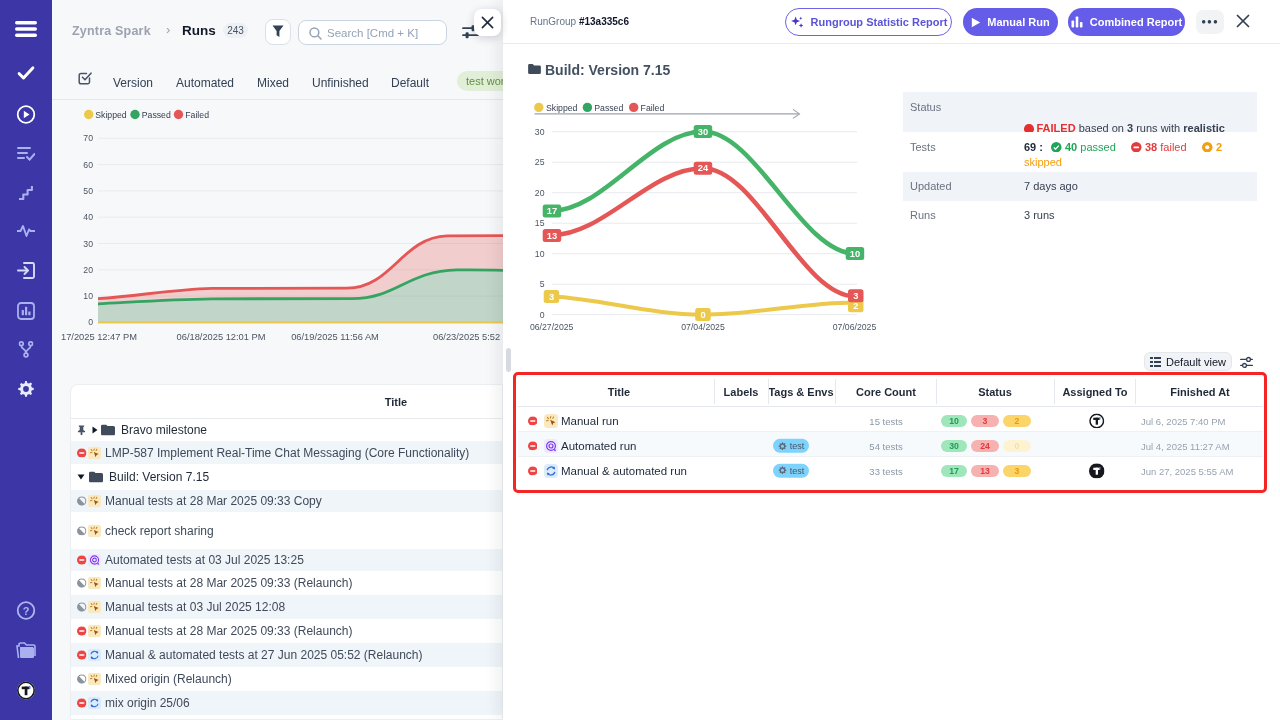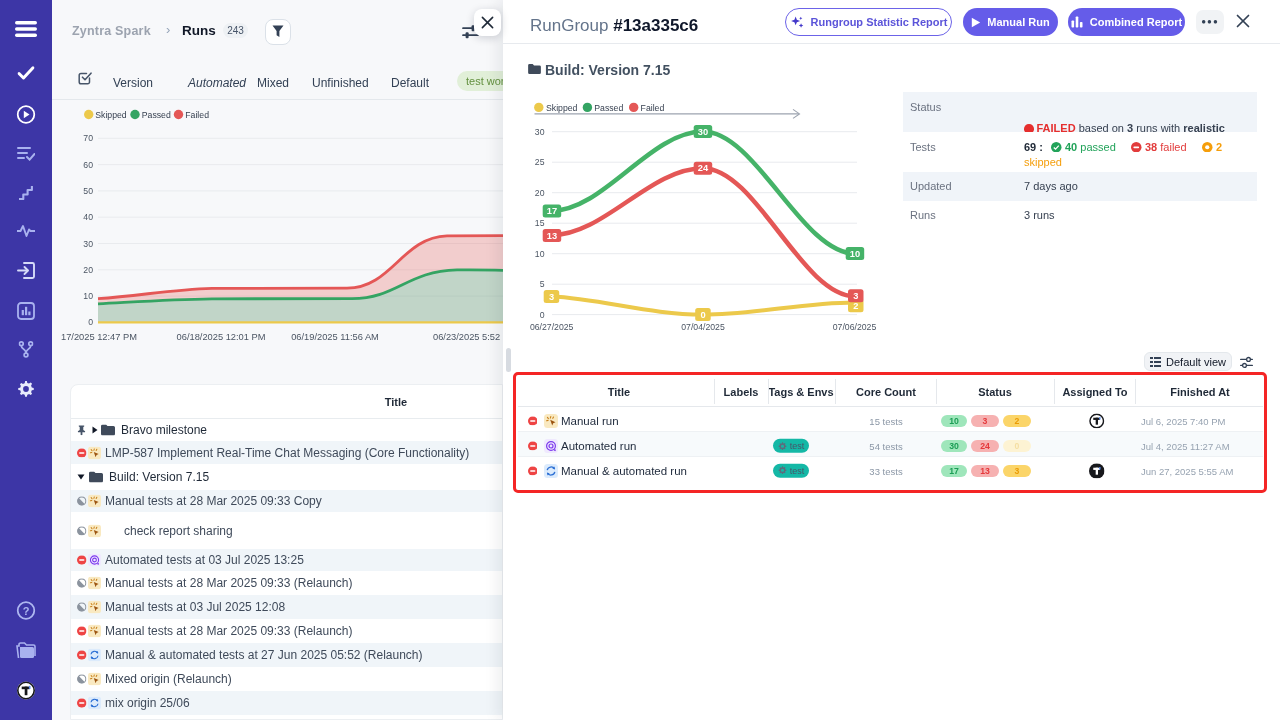--- a/index.html
+++ b/index.html
@@ -25,21 +25,21 @@
   #drawer { position:absolute; left:503px; top:0; width:777px; height:720px; background:#fff; box-shadow:-5px 0 14px rgba(15,23,42,.08); }
   .btn { position:absolute; top:8px; height:28px; border-radius:14px; font-size:11px; font-weight:600; display:flex; align-items:center; justify-content:center; gap:6px; }
   .btn-primary { background:#655ce9; color:#fff; }
   .hc { position:absolute; top:9.5px; transform:translateX(-50%); white-space:nowrap; }
   .vsep { position:absolute; top:2px; bottom:2px; width:1px; background:#e5e8ec; }
   .rrow { position:relative; height:24.2px; }
   .rrow > svg, .rrow > span { position:absolute; top:calc(50% + 2px); transform:translateY(-50%); }
   .rt { left:43.5px; font-size:11.5px; color:#1e293b; white-space:nowrap; }
   .cnt { left:368.5px; font-size:9.5px; color:#8b97a6; transform:translate(-50%,-50%) !important; white-space:nowrap; }
   .pil { height:12px; border-radius:7px; font-size:8.7px; font-weight:bold; display:flex; align-items:center; justify-content:center; }
-  .tagp { left:255.5px; height:14.5px; width:36px; background:#14b8a6; border-radius:8px; font-size:9px; color:#475569; display:flex; align-items:center; justify-content:center; }
+  .tagp { left:255.5px; height:14.5px; width:36px; background:#7dd3fc; border-radius:8px; font-size:9px; color:#475569; display:flex; align-items:center; justify-content:center; }
   .fin { left:623.5px; font-size:9.5px; color:#97a3b1; white-space:nowrap; }
 </style>
 </head>
 <body>
 <svg width="0" height="0" style="position:absolute;">
   <defs>
     <symbol id="i-rmin" viewBox="0 0 12 12">
         <circle cx="6" cy="6" r="6" fill="#ee4444"></circle>
         <rect x="2.6" y="5" width="6.8" height="2.1" rx="1" fill="#fff"></rect>
       </symbol>
@@ -181,40 +181,47 @@
   <div id="leftpanel">
     <div class="abs crumb-gray" style="left:20px; top:24px;">Zyntra Spark</div>
     <div class="abs" style="left:114px; top:22px; font-size:13px; color:#94a3b8;">›</div>
     <div class="abs" style="left:130px; top:23px; font-size:13.5px; font-weight:bold; color:#111827;">Runs</div>
     <div class="abs" style="left:171px; top:22.5px; width:25px; height:15px; background:#eef1f4; border-radius:8px; font-size:10px; color:#475569; display:flex; align-items:center; justify-content:center;">243</div>
     <div class="abs" id="filterbtn" style="left:213px; top:19px; width:26px; height:26px; background:#fff; border:1px solid #dbe1e8; border-radius:8px;">
       <svg style="position:absolute; left:6px; top:5px;" width="12" height="13" viewBox="0 0 12 13">
           <path d="M0.5 0.5 H11.5 L7.4 6 V12 L4.6 10.3 V6 Z" fill="#334155"></path>
         </svg>
     </div>
+    <div class="abs" id="searchbox" style="left:246px; top:20px; width:149px; height:25px; background:#fff; border:1px solid #cbd5e1; border-radius:8px;">
+      <svg style="position:absolute; left:10px; top:6px;" width="13" height="13" viewBox="0 0 13 13">
+          <circle cx="5.4" cy="5.4" r="4.4" fill="none" stroke="#94a3b8" stroke-width="1.5"></circle>
+          <line x1="8.8" y1="8.8" x2="12" y2="12" stroke="#94a3b8" stroke-width="1.5" stroke-linecap="round"></line>
+        </svg>
+      <span style="position:absolute; left:28px; top:5.5px; font-size:11.5px; color:#94a3b8;">Search [Cmd + K]</span>
+    </div>
     <div class="abs" id="sliders1" style="left:410px; top:24px;">
       <svg width="17" height="16" viewBox="0 0 17 16">
           <g stroke="#334155" stroke-width="1.7" stroke-linecap="round">
             <line x1="1" y1="4.2" x2="16" y2="4.2"></line>
             <line x1="1" y1="11.2" x2="16" y2="11.2"></line>
           </g>
           <rect x="9.6" y="1.2" width="3" height="6" rx="1" fill="#334155"></rect>
           <rect x="3.6" y="8.2" width="3" height="6" rx="1" fill="#334155"></rect>
         </svg>
     </div>
 
     <div class="abs" style="left:0; top:64px; width:451px; height:36px; border-bottom:1px solid #e4e8ec;"></div>
     <div class="abs" id="tabcheck" style="left:26px; top:71px;">
       <svg width="14" height="14" viewBox="0 0 14 14">
           <path d="M11.5 7 V11 A1.8 1.8 0 0 1 9.7 12.8 H3 A1.8 1.8 0 0 1 1.2 11 V4.3 A1.8 1.8 0 0 1 3 2.5 H8.5" fill="none" stroke="#475569" stroke-width="1.5" stroke-linecap="round"></path>
           <path d="M4.5 6.2 L7 8.7 L13 2.2" fill="none" stroke="#475569" stroke-width="1.6" stroke-linecap="round" stroke-linejoin="round"></path>
         </svg>
     </div>
     <div class="tab" style="left:61px;">Version</div>
-    <div class="tab" style="left:136px;font-style:italic;">Automated</div>
+    <div class="tab" style="left:124px;">Automated</div>
     <div class="tab" style="left:205px;">Mixed</div>
     <div class="tab" style="left:260px;">Unfinished</div>
     <div class="tab" style="left:339px;">Default</div>
     <div class="abs" style="left:405px; top:71px; width:120px; height:20px; background:#e1efd8; border-radius:10px; font-size:11px; color:#63903f; padding:4px 0 0 9px;">test work</div>
 
     <svg class="abs" style="left:0; top:100px;" width="451" height="256" id="leftchart">
       <g font-family="Liberation Sans, sans-serif">
       <circle cx="36.7" cy="14.5" r="4.7" fill="#ecc94b"></circle>
           <text x="43.3" y="17.5" font-size="8.7" fill="#374151">Skipped</text>
       <circle cx="83" cy="14.5" r="4.7" fill="#34a463"></circle>
@@ -297,21 +304,21 @@
           </svg>
           <span class="t" style="left:34px;">Manual tests at 28 Mar 2025 09:33 Copy</span>
         </div>
       <div class="lrow" style="height:37px;">
           <svg class="p1" width="9.5" height="9.5">
             <use href="#i-gdot"></use>
           </svg>
           <svg class="p2" width="13" height="13">
             <use href="#i-manual"></use>
           </svg>
-          <span class="t" style="left:34px;margin-left:19px;">check report sharing</span>
+          <span class="t" style="left:34px;">check report sharing</span>
         </div>
       <div class="lrow light" style="height:22px;">
           <svg class="p1" width="9.5" height="9.5">
             <use href="#i-rmin"></use>
           </svg>
           <svg class="p2" width="13" height="13">
             <use href="#i-auto"></use>
           </svg>
           <span class="t" style="left:34px;">Automated tests at 03 Jul 2025 13:25</span>
         </div>
@@ -367,21 +374,21 @@
           <svg class="p2" width="13" height="13">
             <use href="#i-mix"></use>
           </svg>
           <span class="t" style="left:34px;">mix origin 25/06</span>
         </div>
     </div>
   </div>
 
   <div id="drawer">
     <div class="abs" style="left:0; top:0; width:777px; height:44px; border-bottom:1px solid #e7eaee;"></div>
-    <div class="abs" style="left:27px; top:16px; font-size:17px; color:#64748b;">RunGroup <b style="color:#0f172a;">#13a335c6</b></div>
+    <div class="abs" style="left:27px; top:16px; font-size:10px; color:#64748b;">RunGroup <b style="color:#0f172a;">#13a335c6</b></div>
     <div class="btn" style="left:282px; width:167px; background:#fff; border:1px solid #6c63e8; color:#5b54d9;" id="btn1"><svg width="15" height="15" viewBox="0 0 16 16">
           <path d="M6 1.5 L7.3 5 L10.8 6.3 L7.3 7.6 L6 11 L4.7 7.6 L1.2 6.3 L4.7 5 Z" fill="#4338ca"></path>
           <path d="M11.8 8.8 L12.5 10.5 L14.2 11.2 L12.5 11.9 L11.8 13.6 L11.1 11.9 L9.4 11.2 L11.1 10.5 Z" fill="#4338ca"></path>
           <path d="M11.5 1.8 L12 3 L13.2 3.5 L12 4 L11.5 5.2 L11 4 L9.8 3.5 L11 3 Z" fill="#4338ca"></path>
         </svg>Rungroup Statistic Report</div>
     <div class="btn btn-primary" style="left:460px; width:95px;" id="btn2"><svg width="10" height="11" viewBox="0 0 10 11">
           <path d="M0.8 0.8 L9.2 5.5 L0.8 10.2 Z" fill="#fff"></path>
         </svg>Manual Run</div>
     <div class="btn btn-primary" style="left:565px; width:117px;" id="btn3"><svg width="13" height="12" viewBox="0 0 13 12">
           <g fill="#fff">

